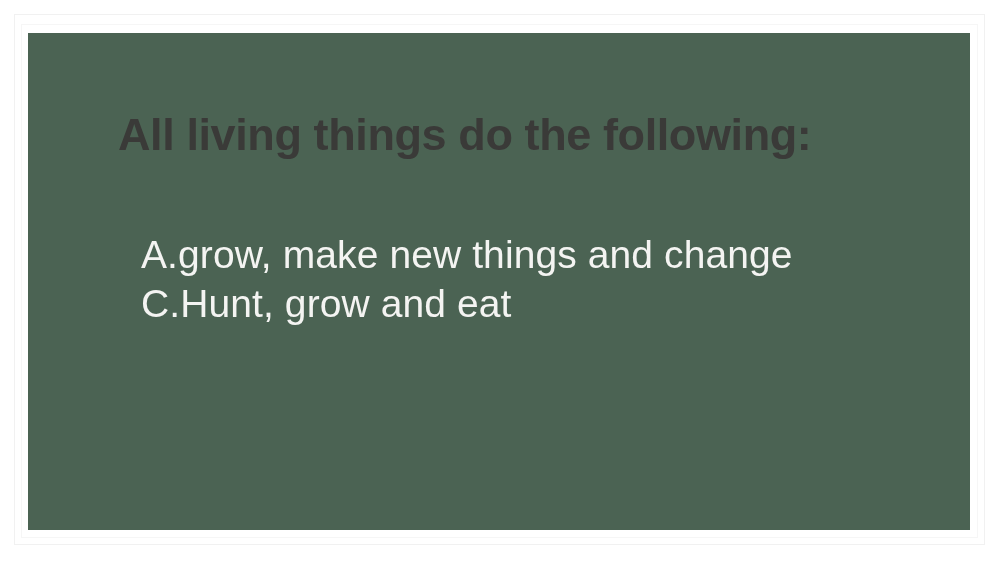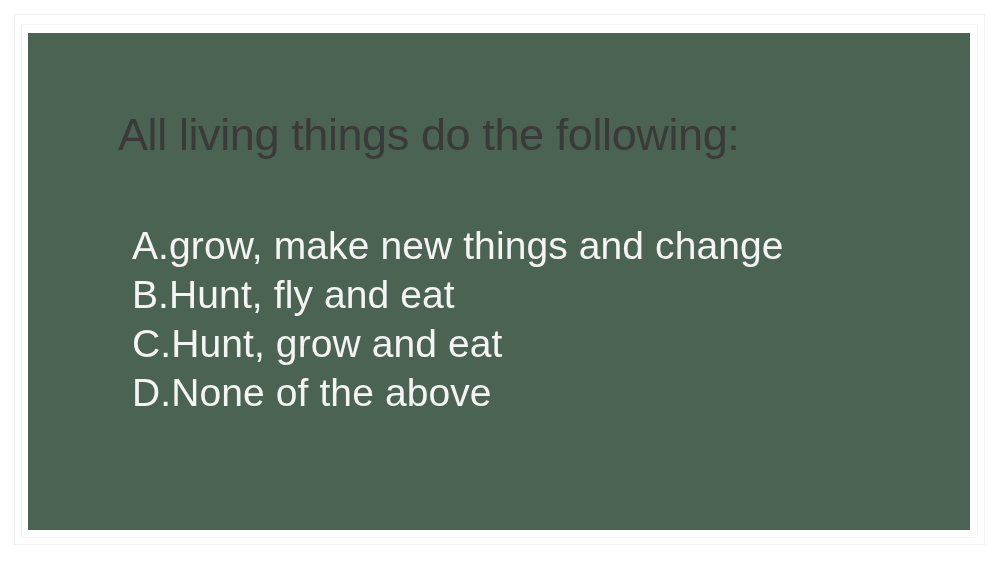--- a/index.html
+++ b/index.html
@@ -54,33 +54,33 @@
     overflow: hidden;
   }
 
   .slide-title {
     position: absolute;
     left: 90px;
     top: 78px;
     width: 820px;
     margin: 0;
     font-size: 45px;
-    font-weight: normal;
+    font-weight: bold;
     line-height: 1.08;
     letter-spacing: -0.4px;
     color: #3a3a38;
     white-space: nowrap;
   }
 
   .options-list {
     position: absolute;
     left: 97px;
     top: 181px;
     width: 800px;
-    margin: 7px;
+    margin: 16px;
     padding: 0;
     list-style: none;
   }
 
   .option-item {
     font-size: 39px;
     font-weight: 300;
     line-height: 49px;
     color: #f4f4f2;
     white-space: nowrap;
@@ -94,19 +94,17 @@
 
   <div class="outer-frame"></div>
   <div class="inner-frame"></div>
 
   <div class="slide-panel">
 
     <h1 class="slide-title">All living things do the following:</h1>
 
     <ul class="options-list">
       <li class="option-item">A.grow, make new things and change</li>
-      <li class="option-item">B.Hunt, fly and eat</li>
       <li class="option-item">C.Hunt, grow and eat</li>
-      <li class="option-item">D.None of the above</li>
     </ul>
 
   </div>
 </div>
 
 </body></html>

